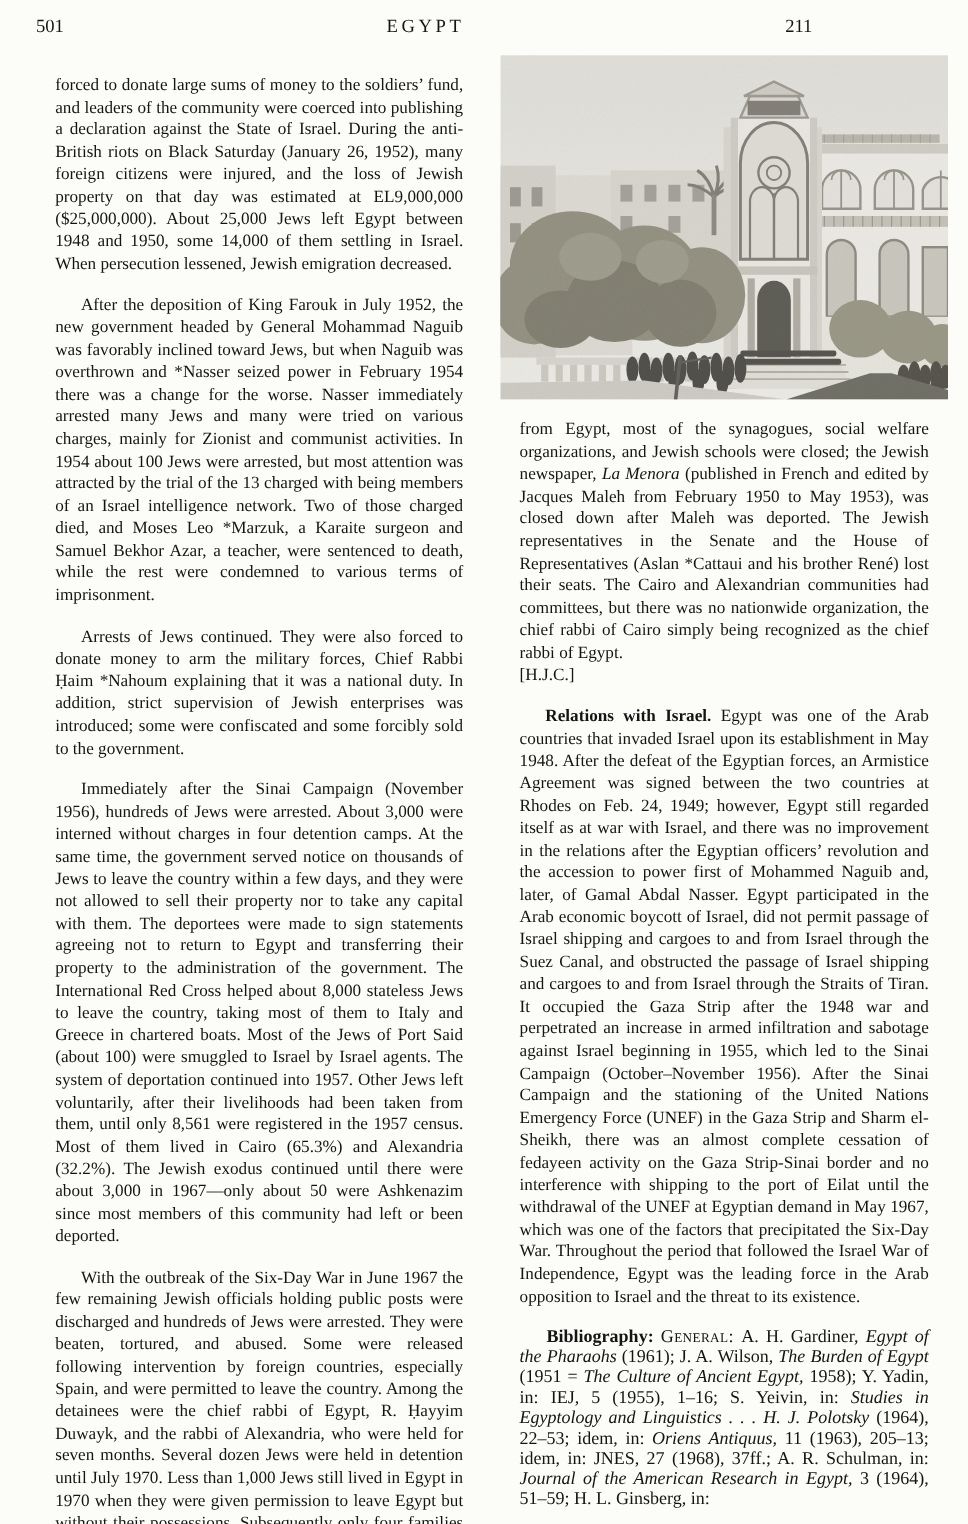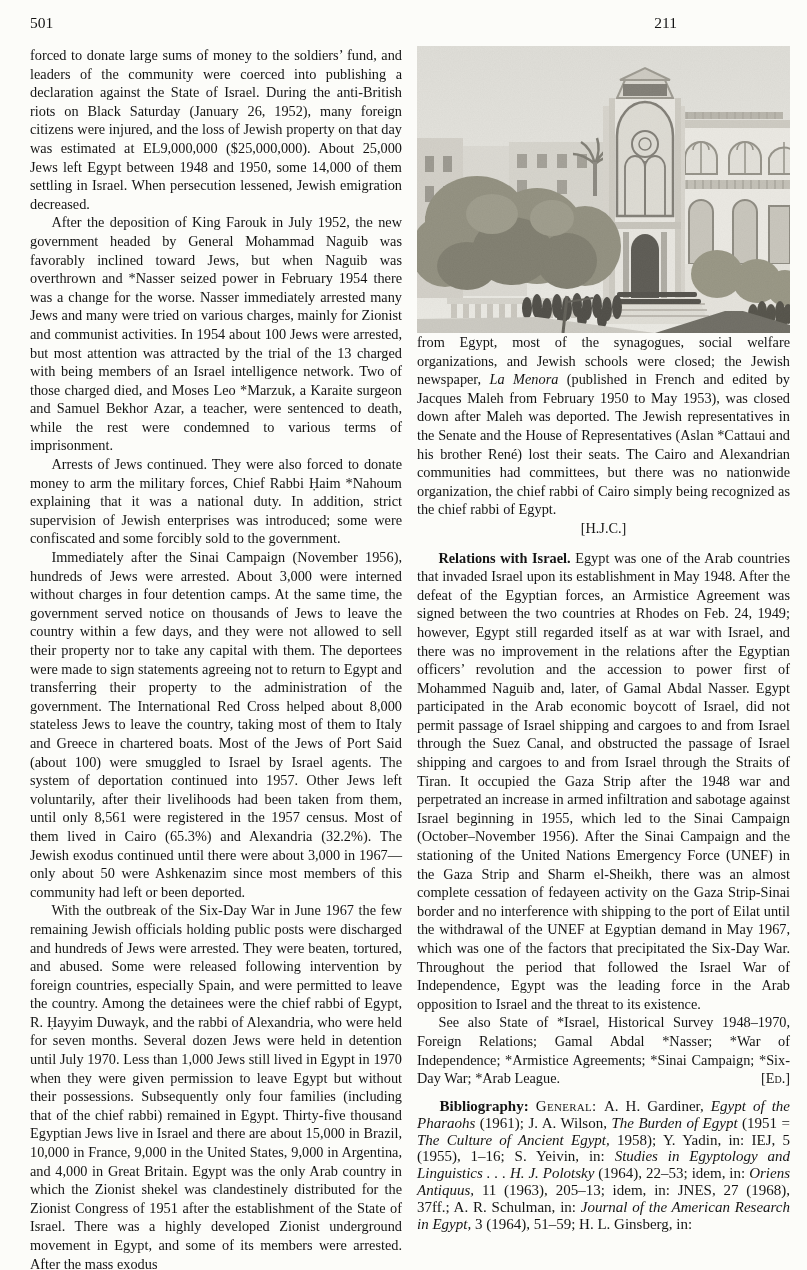--- a/index.html
+++ b/index.html
@@ -11,39 +11,40 @@
   }
   .page{position:relative;width:696px;height:1270px;box-sizing:border-box;padding:14px 17px 0 30px;}
   .pagehead{position:relative;height:24px;margin-bottom:8px;}
   .pagenum{font-size:15.5px;}
   .pagenum.left{position:absolute;left:0;top:0;}
   .pagenum.right{position:absolute;right:2px;top:0;}
   .runhead{position:absolute;left:0;right:0;top:0;text-align:center;font-size:15.5px;letter-spacing:3px;}
   .cols{display:flex;gap:15px;}
   .col-left{width:372px;flex:none;}
   .col-right{width:373px;flex:none;}
-  p.para{font-size:14.3px;line-height:18.6px;text-align:justify;margin:0;
+  p.para{font-size:14.3px;line-height:18.6px;text-align:justify;margin:16px;
          text-justify:inter-word;}
   p.indent{text-indent:1.5em;font-family:Liberation Serif, serif;}
   p.sect{margin-top:11px;}
   p.bib{font-size:15px;line-height:16.9px;margin-top:10px;}
-  .tail-block{display:block;text-align:center;}
+  .tail-block{display:block;text-align:left;}
   .tail-inline{float:right;}
   figure{margin:0;padding:0;}
   .photo-frame{width:373px;height:287px;display:block;}
   .caption{font-size:13px;line-height:16.6px;margin:8px 0 11px;text-align:left;}
   .smallcaps{font-variant:small-caps;letter-spacing:.3px;}
 </style>
 </head>
 <body>
 
 <div class="page">
 
   <div class="pagehead">
     <span class="pagenum left">501</span>
+    <span class="runhead">EGYPT</span>
     <span class="pagenum right">211</span>
   </div>
 
   <div class="cols">
 
     <div class="col col-left">
         <p class="para"><span>forced to donate large sums of money to the soldiers’ fund, and leaders of the community were coerced into publishing a declaration against the State of Israel. During the anti-British riots on Black Saturday (January 26, 1952), many foreign citizens were injured, and the loss of Jewish property on that day was estimated at EL9,000,000 ($25,000,000). About 25,000 Jews left Egypt between 1948 and 1950, some 14,000 of them settling in Israel. When persecution lessened, Jewish emigration decreased.</span></p>
         <p class="para indent"><span>After the deposition of King Farouk in July 1952, the new government headed by General Mohammad Naguib was favorably inclined toward Jews, but when Naguib was overthrown and *Nasser seized power in February 1954 there was a change for the worse. Nasser immediately arrested many Jews and many were tried on various charges, mainly for Zionist and communist activities. In 1954 about 100 Jews were arrested, but most attention was attracted by the trial of the 13 charged with being members of an Israel intelligence network. Two of those charged died, and Moses Leo *Marzuk, a Karaite surgeon and Samuel Bekhor Azar, a teacher, were sentenced to death, while the rest were condemned to various terms of imprisonment.</span></p>
         <p class="para indent"><span>Arrests of Jews continued. They were also forced to donate money to arm the military forces, Chief Rabbi Ḥaim *Nahoum explaining that it was a national duty. In addition, strict supervision of Jewish enterprises was introduced; some were confiscated and some forcibly sold to the government.</span></p>
         <p class="para indent"><span>Immediately after the Sinai Campaign (November 1956), hundreds of Jews were arrested. About 3,000 were interned without charges in four detention camps. At the same time, the government served notice on thousands of Jews to leave the country within a few days, and they were not allowed to sell their property nor to take any capital with them. The deportees were made to sign statements agreeing not to return to Egypt and transferring their property to the administration of the government. The International Red Cross helped about 8,000 stateless Jews to leave the country, taking most of them to Italy and Greece in chartered boats. Most of the Jews of Port Said (about 100) were smuggled to Israel by Israel agents. The system of deportation continued into 1957. Other Jews left voluntarily, after their livelihoods had been taken from them, until only 8,561 were registered in the 1957 census. Most of them lived in Cairo (65.3%) and Alexandria (32.2%). The Jewish exodus continued until there were about 3,000 in 1967—only about 50 were Ashkenazim since most members of this community had left or been deported.</span></p>
@@ -250,19 +251,18 @@
 
           <line x1="150" y1="250" x2="146" y2="287" stroke="#4a4840" stroke-width="3"></line>
           <line x1="150" y1="256" x2="176" y2="252" stroke="#4a4840" stroke-width="2"></line>
 
           <rect x="0" y="0" width="373" height="287" filter="url(#grain)" opacity="0.18" fill="#eceae4"></rect>
         </svg>
       </figure>
       <div>
           <p class="para"><span>from Egypt, most of the synagogues, social welfare organizations, and Jewish schools were closed; the Jewish newspaper, </span><span style="font-style: italic;">La Menora</span><span> (published in French and edited by Jacques Maleh from February 1950 to May 1953), was closed down after Maleh was deported. The Jewish representatives in the Senate and the House of Representatives (Aslan *Cattaui and his brother René) lost their seats. The Cairo and Alexandrian communities had committees, but there was no nationwide organization, the chief rabbi of Cairo simply being recognized as the chief rabbi of Egypt.</span><span class="tail-block">[H.J.C.]</span></p>
           <p class="para indent sect"><span style="font-weight: bold;">Relations with Israel. </span><span>Egypt was one of the Arab countries that invaded Israel upon its establishment in May 1948. After the defeat of the Egyptian forces, an Armistice Agreement was signed between the two countries at Rhodes on Feb. 24, 1949; however, Egypt still regarded itself as at war with Israel, and there was no improvement in the relations after the Egyptian officers’ revolution and the accession to power first of Mohammed Naguib and, later, of Gamal Abdal Nasser. Egypt participated in the Arab economic boycott of Israel, did not permit passage of Israel shipping and cargoes to and from Israel through the Suez Canal, and obstructed the passage of Israel shipping and cargoes to and from Israel through the Straits of Tiran. It occupied the Gaza Strip after the 1948 war and perpetrated an increase in armed infiltration and sabotage against Israel beginning in 1955, which led to the Sinai Campaign (October–November 1956). After the Sinai Campaign and the stationing of the United Nations Emergency Force (UNEF) in the Gaza Strip and Sharm el-Sheikh, there was an almost complete cessation of fedayeen activity on the Gaza Strip-Sinai border and no interference with shipping to the port of Eilat until the withdrawal of the UNEF at Egyptian demand in May 1967, which was one of the factors that precipitated the Six-Day War. Throughout the period that followed the Israel War of Independence, Egypt was the leading force in the Arab opposition to Israel and the threat to its existence.</span></p>
-          <p class="para indent"><span>See also State of *Israel, Historical Survey 1948–1970, Foreign Relations; Gamal Abdal *Nasser; *War of Independence; *Armistice Agreements; *Sinai Campaign; *Six-Day War; *Arab League.</span><span class="tail-inline" style="font-variant: small-caps;">[Ed.]</span></p>
           <p class="para indent bib"><span style="font-weight: bold;">Bibliography: </span><span class="smallcaps">General: </span><span>A. H. Gardiner, </span><span style="font-style: italic;">Egypt of the Pharaohs</span><span> (1961); J. A. Wilson, </span><span style="font-style: italic;">The Burden of Egypt</span><span> (1951 = </span><span style="font-style: italic;">The Culture of Ancient Egypt,</span><span> 1958); Y. Yadin, in: IEJ, 5 (1955), 1–16; S. Yeivin, in: </span><span style="font-style: italic;">Studies in Egyptology and Linguistics . . . H. J. Polotsky</span><span> (1964), 22–53; idem, in: </span><span style="font-style: italic;">Oriens Antiquus,</span><span> 11 (1963), 205–13; idem, in: JNES, 27 (1968), 37ff.; A. R. Schulman, in: </span><span style="font-style: italic;">Journal of the American Research in Egypt,</span><span> 3 (1964), 51–59; H. L. Ginsberg, in:</span></p>
         </div>
     </div>
 
   </div>
 </div>
 
 </body></html>

